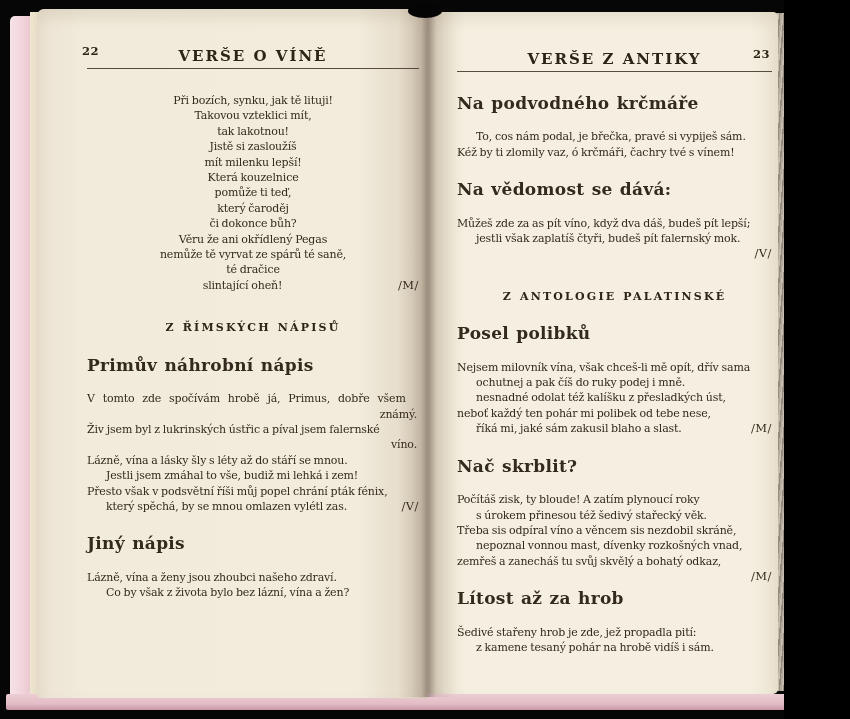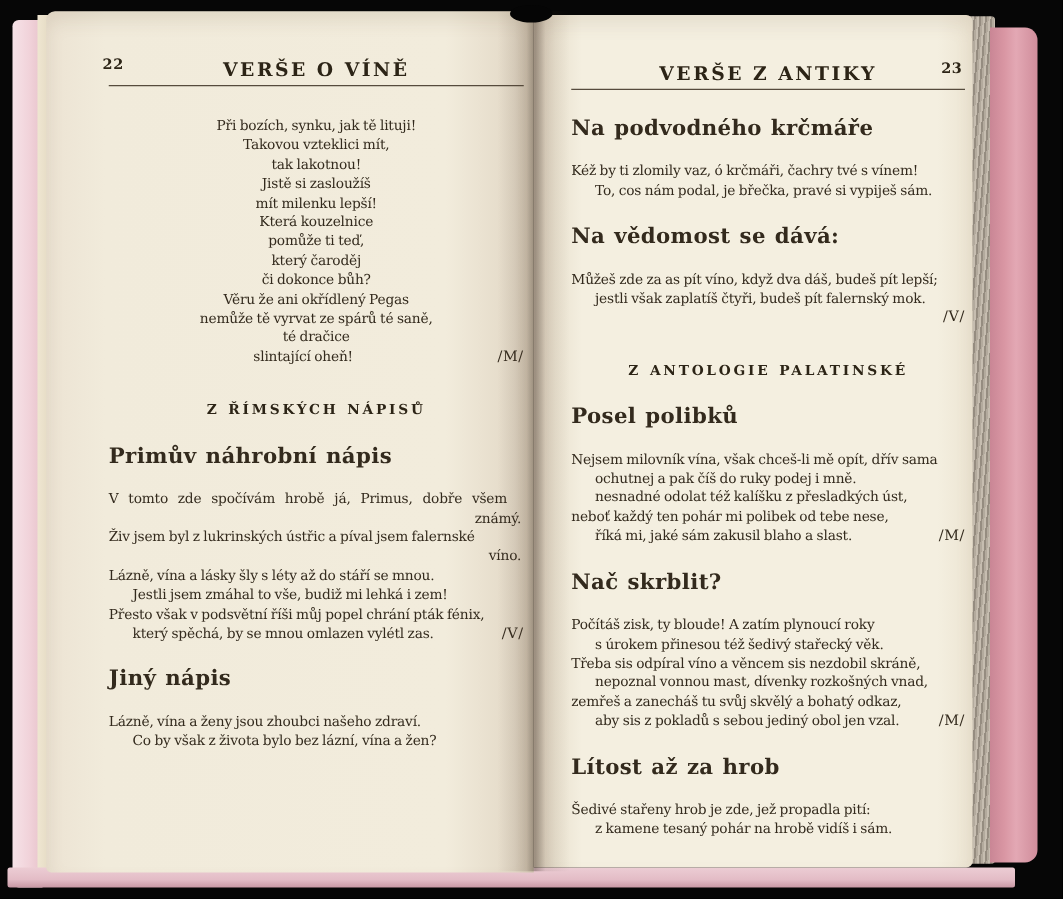--- a/index.html
+++ b/index.html
@@ -1,16 +1,16 @@
 <!DOCTYPE html>
 <html><head>
 <meta charset="utf-8">
 <style>
   html,body{margin:0;padding:0;background:#000;}
-  .photo{position:relative;width:850px;height:719px;background:#060606;overflow:hidden;
+  .photo{position:relative;width:784px;height:719px;background:#060606;overflow:hidden;
          font-family:"DejaVu Serif","Liberation Serif",serif;}
   
   .cover-left{position:absolute;left:10px;top:16px;width:24px;height:694px;border-radius:5px 0 0 5px;
               background:linear-gradient(to right,#f6e3e8 0%,#f1d3da 55%,#e7c2cb 100%);}
   .page-edge-left{position:absolute;left:30px;top:12px;width:10px;height:696px;
               background:linear-gradient(to right,#efe6d1,#e4dac3);}
   .cover-bottom{position:absolute;left:6px;top:694px;width:806px;height:16px;border-radius:2px;
               background:linear-gradient(to bottom,#eccdd4 0%,#e3bcc6 60%,#c898a4 100%);}
   .edge-stack-right{position:absolute;left:764px;top:13px;width:32px;height:678px;border-radius:0 3px 3px 0;
               background:repeating-linear-gradient(95deg,#c6bdb0 0 1.5px,#958c80 1.5px 3px,#b3aa9d 3px 4.5px);}
@@ -101,22 +101,22 @@
   </div>
 
   <div class="page page-right">
     <div class="runhead">
       <span class="head-title">VERŠE Z ANTIKY</span>
       <span class="pgnum right">23</span>
     </div>
     <div class="page-body">
         <div class="poem-title">Na podvodného krčmáře</div>
         <div class="couplet">
+          <div class="line indent"><span>To, cos nám podal, je břečka, pravé si vypiješ sám.</span></div>
           <div class="line"><span>Kéž by ti zlomily vaz, ó krčmáři, čachry tvé s vínem!</span></div>
-          <div class="line indent"><span>To, cos nám podal, je břečka, pravé si vypiješ sám.</span></div>
         </div>
         <div class="poem-title">Na vědomost se dává:</div>
         <div class="couplet">
           <div class="line"><span>Můžeš zde za as pít víno, když dva dáš, budeš pít lepší;</span></div>
           <div class="line indent"><span>jestli však zaplatíš čtyři, budeš pít falernský mok.</span></div>
           <div class="line"><span class="mark">/V/</span>&nbsp;</div>
         </div>
         <div class="section-heading">Z ANTOLOGIE PALATINSKÉ</div>
         <div class="poem-title">Posel polibků</div>
         <div class="couplet">
@@ -126,21 +126,21 @@
           <div class="line"><span>neboť každý ten pohár mi polibek od tebe nese,</span></div>
           <div class="line indent"><span class="mark">/M/</span><span>říká mi, jaké sám zakusil blaho a slast.</span></div>
         </div>
         <div class="poem-title">Nač skrblit?</div>
         <div class="couplet">
           <div class="line"><span>Počítáš zisk, ty bloude! A zatím plynoucí roky</span></div>
           <div class="line indent"><span>s úrokem přinesou též šedivý stařecký věk.</span></div>
           <div class="line"><span>Třeba sis odpíral víno a věncem sis nezdobil skráně,</span></div>
           <div class="line indent"><span>nepoznal vonnou mast, dívenky rozkošných vnad,</span></div>
           <div class="line"><span>zemřeš a zanecháš tu svůj skvělý a bohatý odkaz,</span></div>
-          <div class="line indent"><span class="mark">/M/</span><span>aby sis z pokladů s sebou jediný obol jen vzal.</span></div>
+          <div class="line indent"><span class="mark">/M/</span></div>
         </div>
         <div class="poem-title">Lítost až za hrob</div>
         <div class="couplet">
           <div class="line"><span>Šedivé stařeny hrob je zde, jež propadla pití:</span></div>
           <div class="line indent"><span>z kamene tesaný pohár na hrobě vidíš i sám.</span></div>
         </div>
       </div>
   </div>
 
   <div class="spine-shadow"></div>

